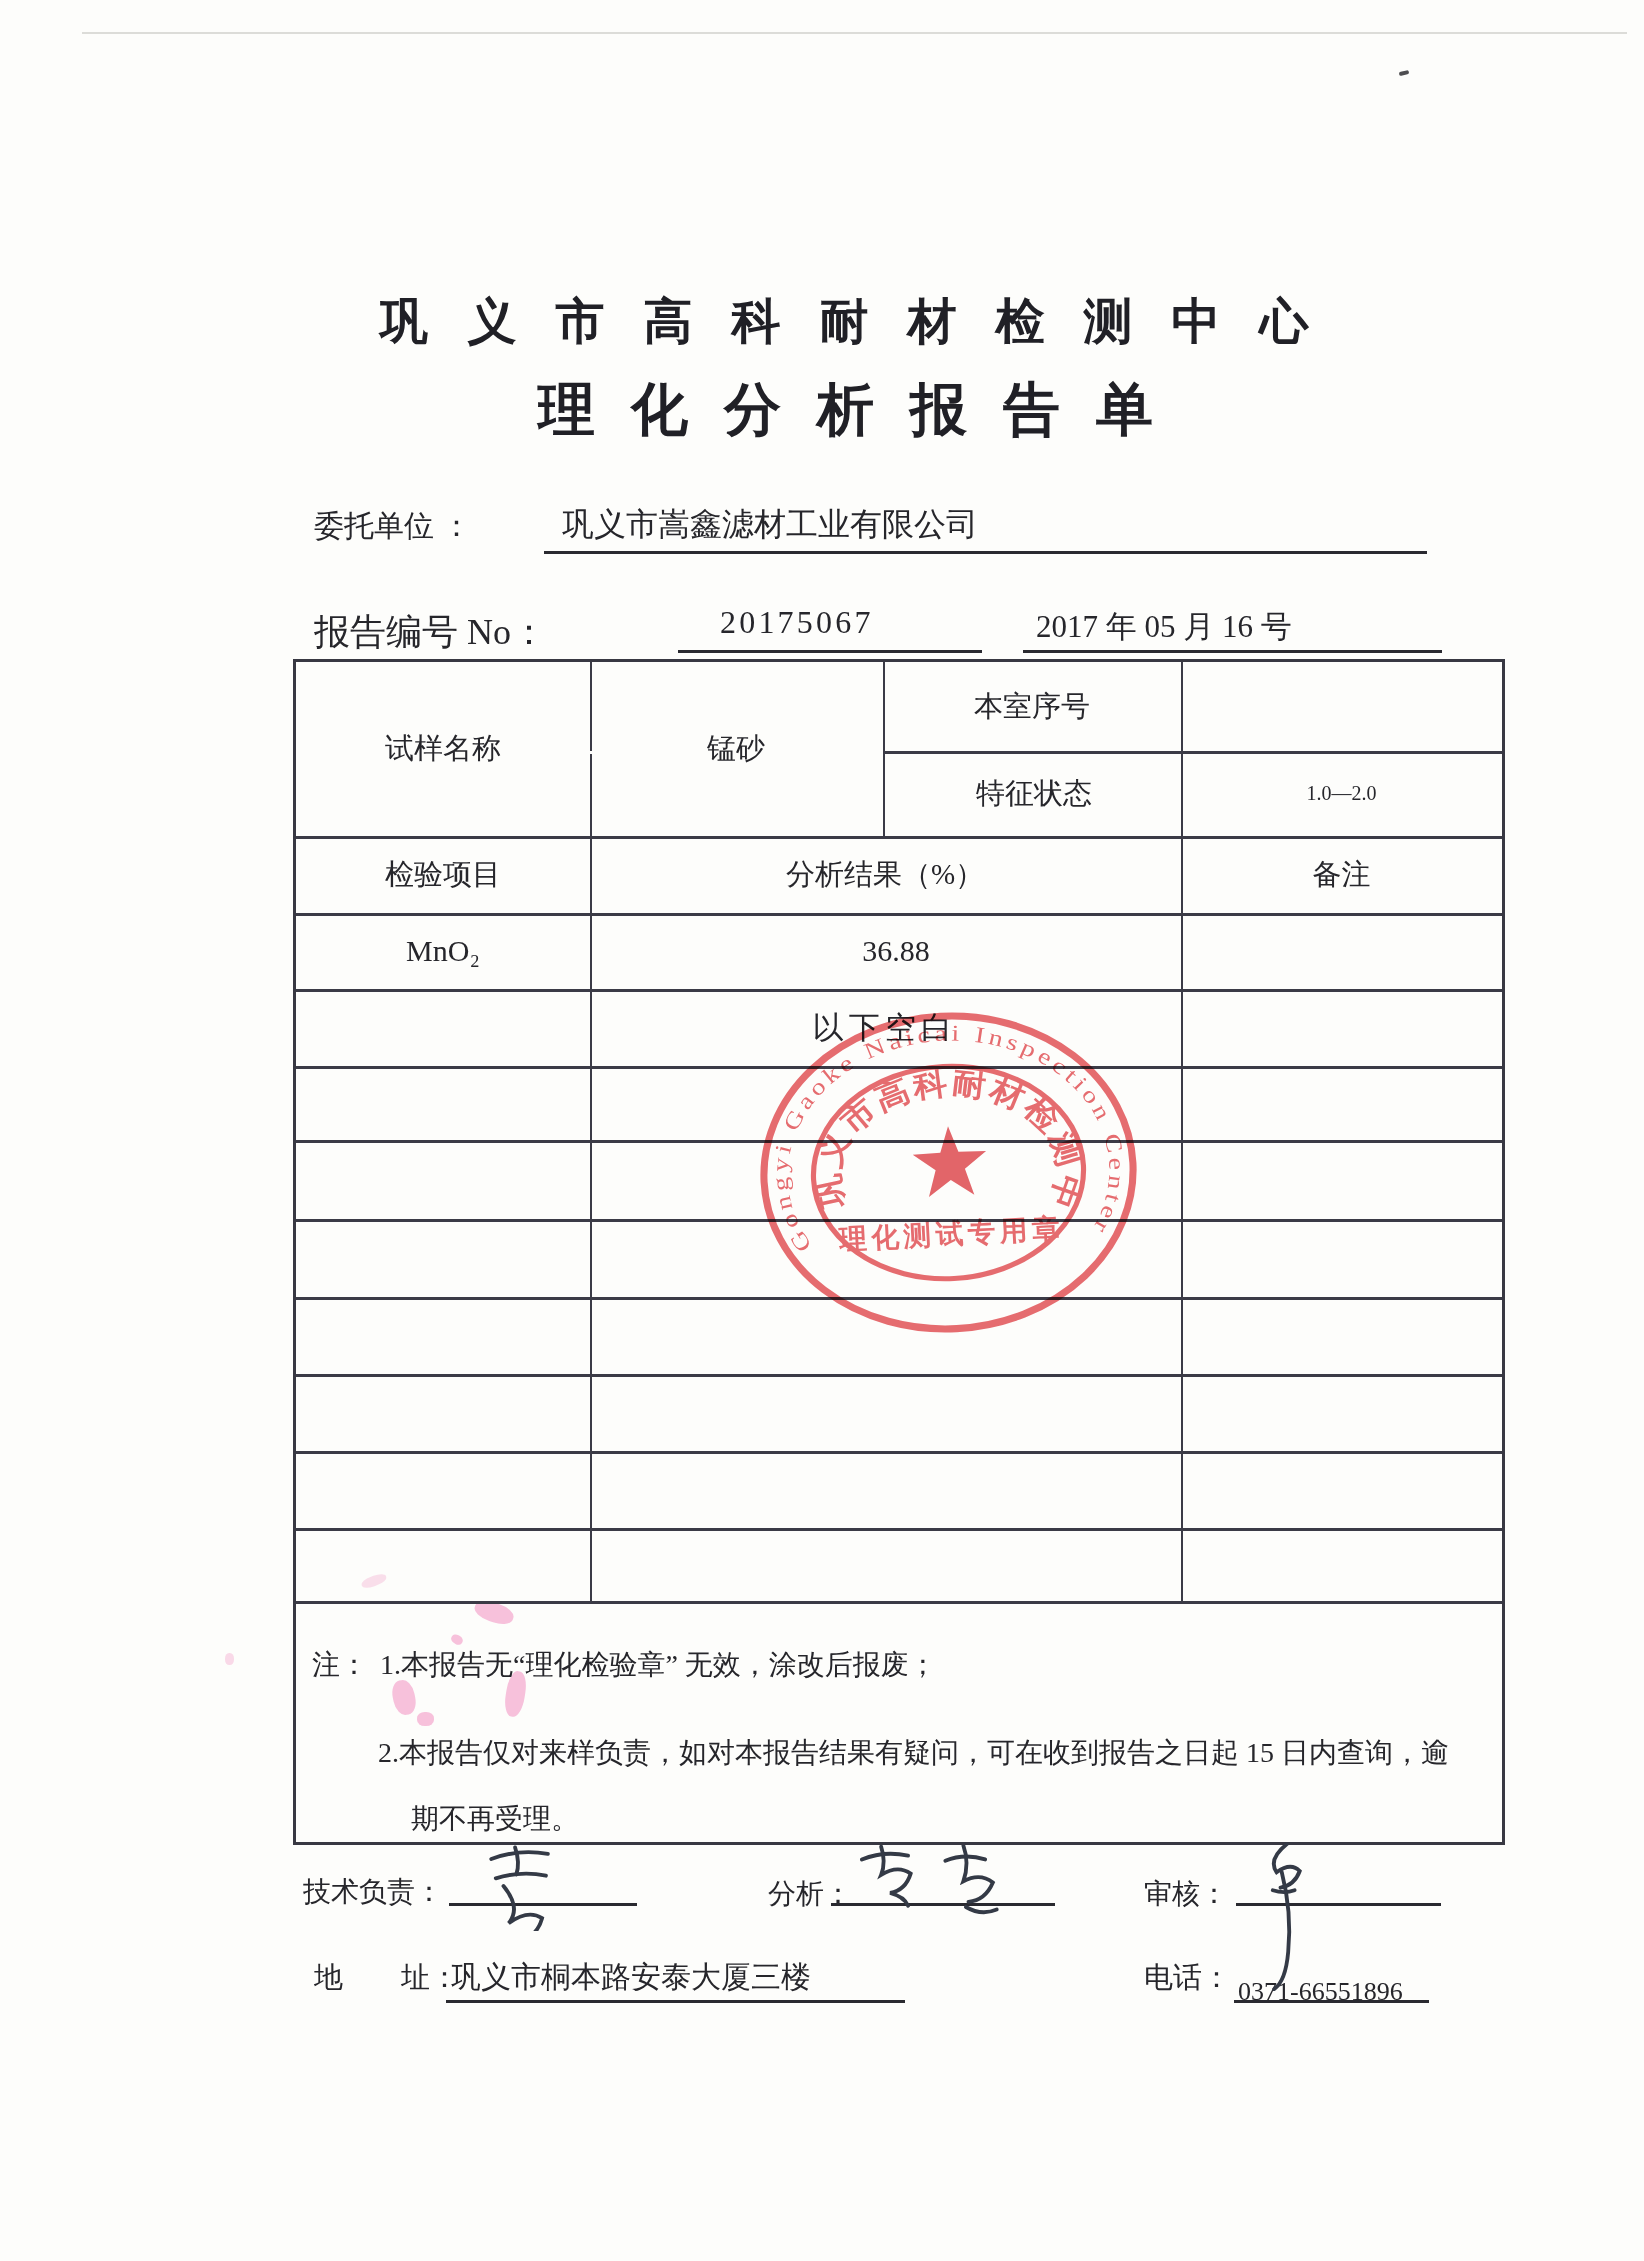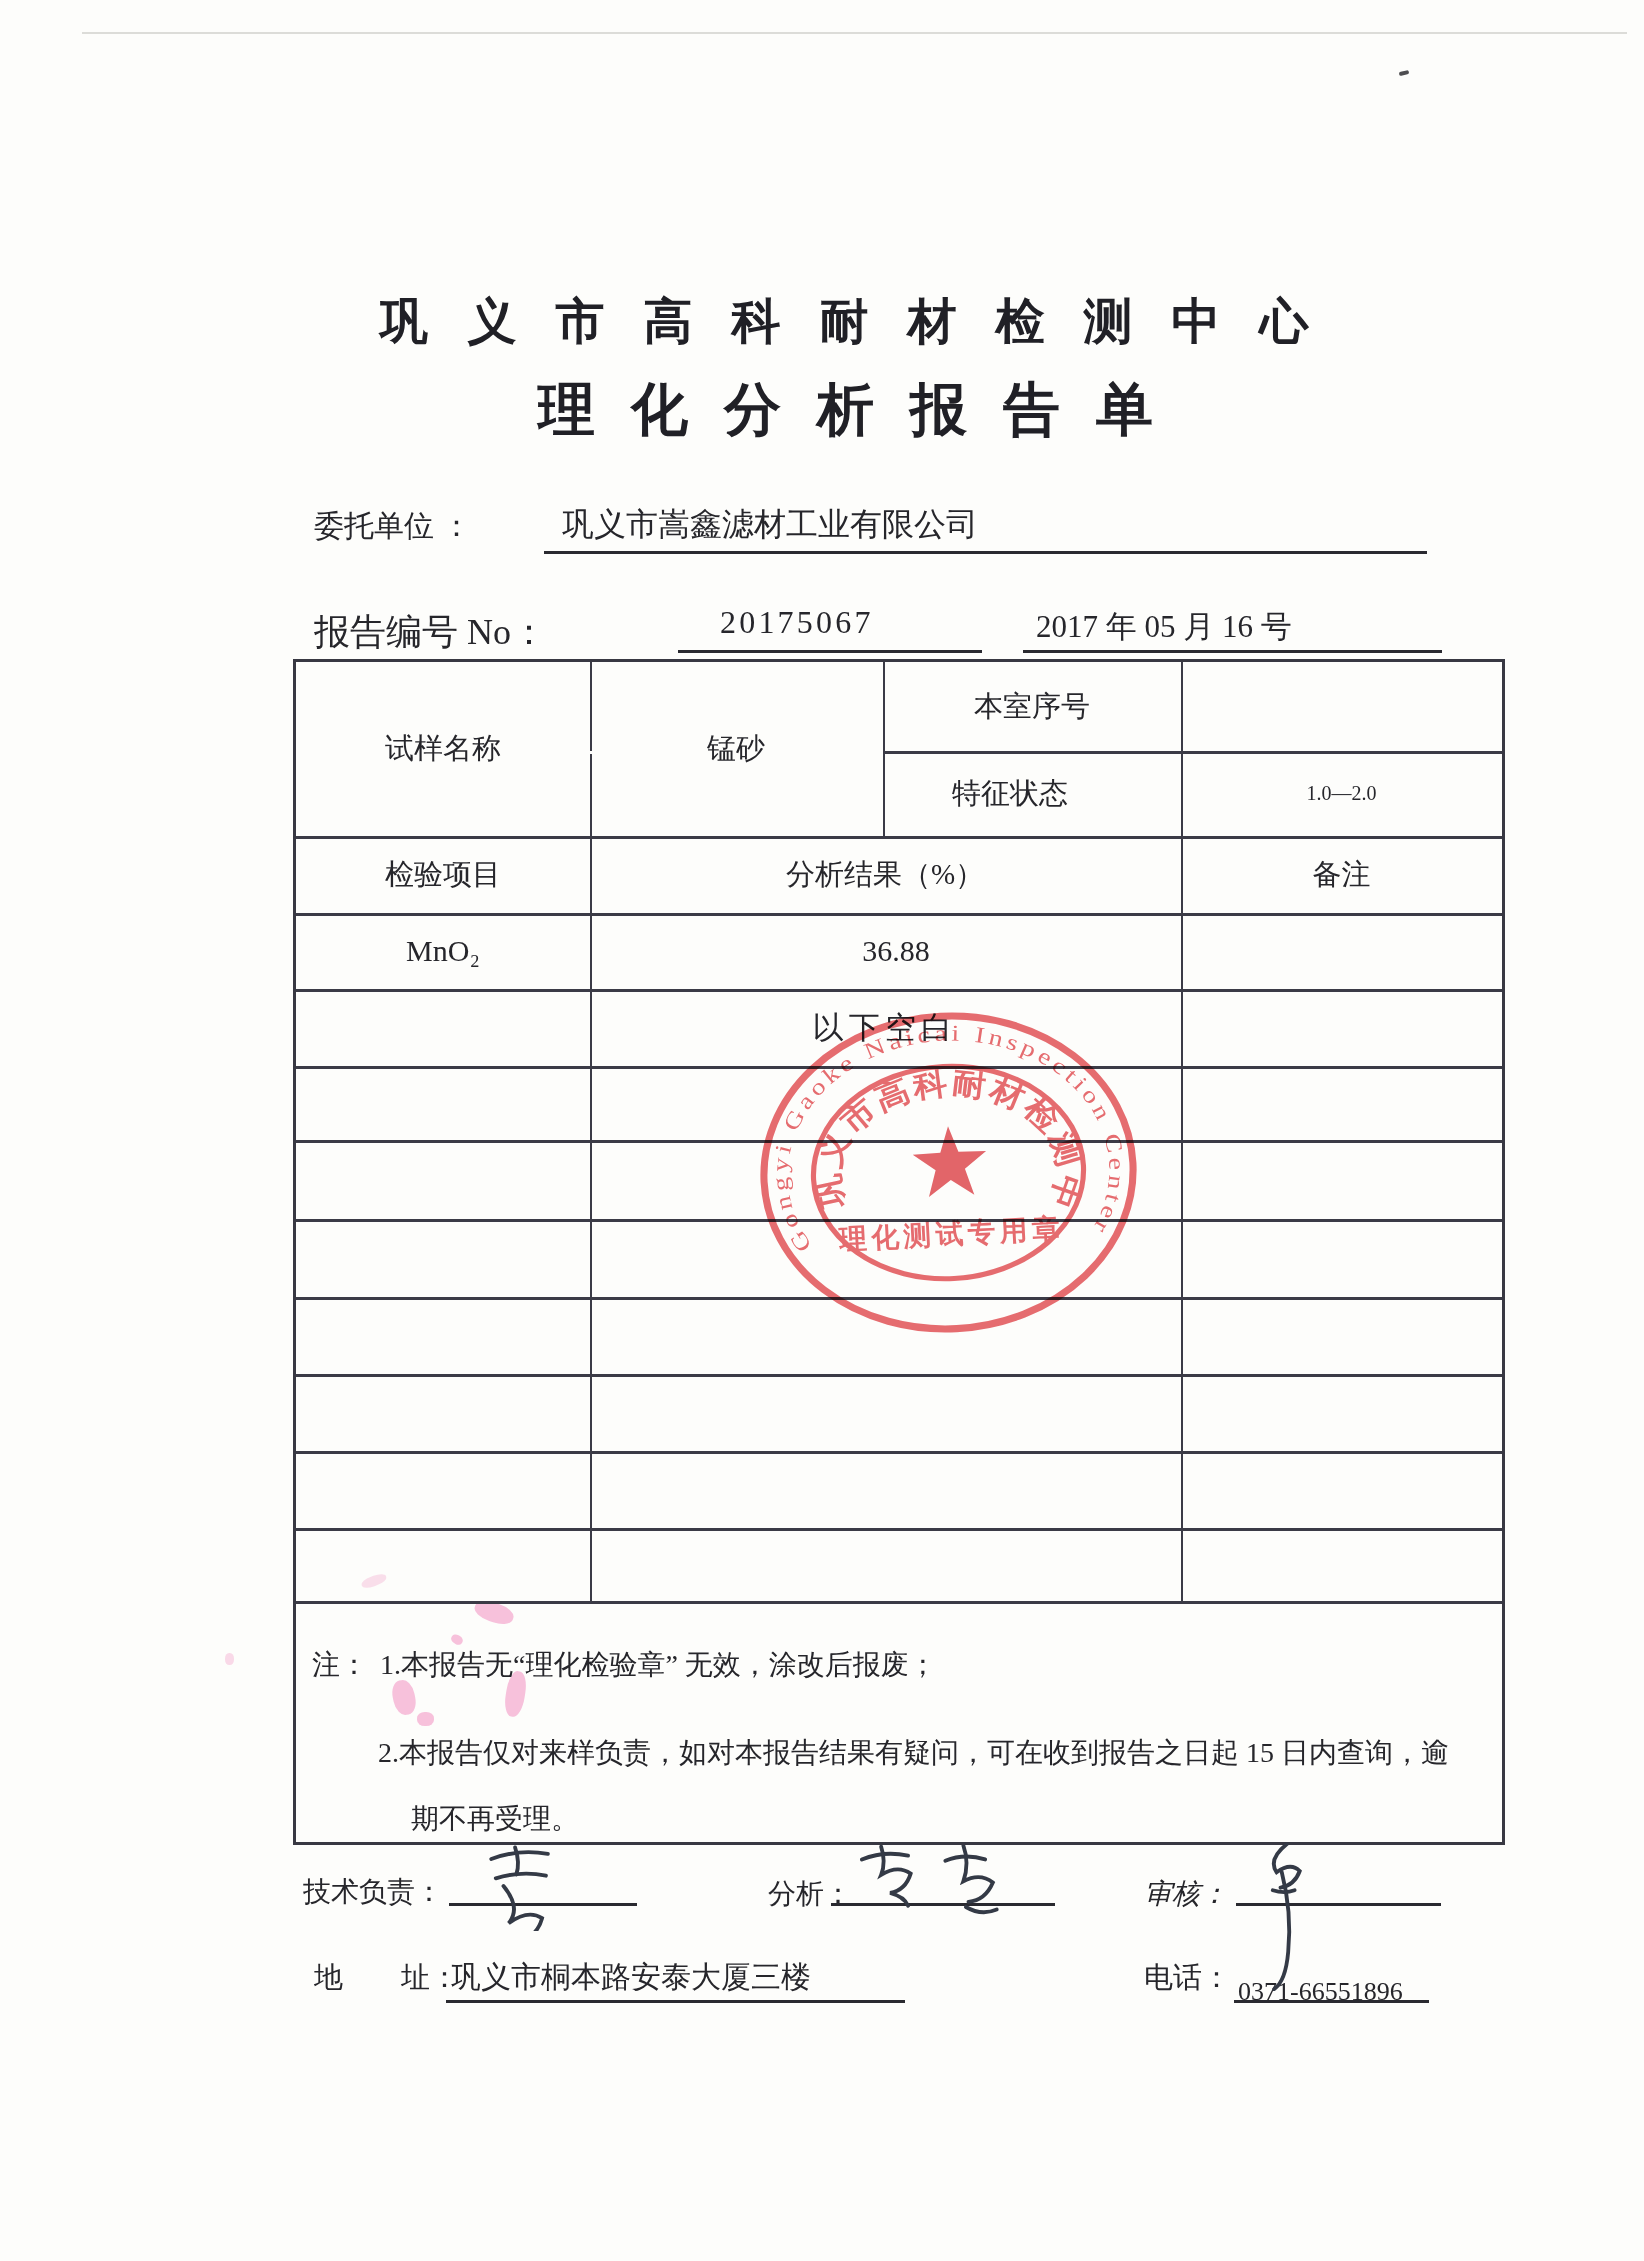--- a/index.html
+++ b/index.html
@@ -61,21 +61,21 @@
     <div class="vline" style="left:294px;height:942px;"></div>
     <div class="vline" style="left:587px;height:174px;"></div>
     <div class="vline" style="left:885px;height:942px;"></div>
 
     <div class="abs" style="left:0;top:89px;width:587px;height:2.6px;background:#fdfdfb;"></div>
 
     <div class="cell" style="left:0;top:0;width:294px;height:174px;">试样名称</div>
     <div class="cell" style="left:294px;top:0;width:292px;height:174px;">锰砂</div>
     <div class="cell" style="left:587px;top:0;width:298px;height:89px;">本室序号</div>
     <div class="cell" style="left:885px;top:0;width:321px;height:89px;"></div>
-    <div class="cell" style="left:565px;top:89px;width:298px;height:85px;">特征状态</div>
+    <div class="cell" style="left:589px;top:89px;width:298px;height:85px;">特征状态</div>
     <div class="cell" style="left:885px;top:89px;width:321px;height:85px;font-size:20px;">1.0—2.0</div>
 
     <div class="cell" style="left:0;top:174px;width:294px;height:77px;">检验项目</div>
     <div class="cell" style="left:294px;top:174px;width:590px;height:77px;">分析结果（%）</div>
     <div class="cell" style="left:885px;top:174px;width:321px;height:77px;">备注</div>
 
     <div class="cell" style="left:0;top:251px;width:294px;height:75px;font-size:30px;">MnO₂</div>
     <div class="cell" style="left:294px;top:251px;width:590px;height:75px;font-size:30px;margin-left:11px;">36.88</div>
     <div class="cell" style="left:885px;top:251px;width:321px;height:75px;"></div>
 
@@ -160,21 +160,21 @@
   <svg class="abs" style="left:849px;top:1836px;" width="167" height="97" viewBox="0 0 260 150">
     <g fill="none" stroke="#343a46" stroke-width="6" stroke-linecap="round">
       <path d="M20,36 q34,-14 72,-6"></path>
       <path d="M50,16 q8,24 0,44 q26,-16 46,-2 q-8,26 -32,30 q22,6 28,20"></path>
       <path d="M150,38 q30,-12 62,-2"></path>
       <path d="M178,14 q10,28 0,56 q26,-14 46,2 q-12,28 -38,30"></path>
       <path d="M182,110 q24,14 48,4"></path>
     </g>
   </svg>
 
-  <div class="sig-label" style="left:1144px;top:1875px;font-style:italic;">审核：</div>
+  <div class="sig-label" style="left:1144px;top:1875px;">审核：</div>
   <div class="underline" style="left:1236px;top:1903px;width:205px;"></div>
   <svg class="abs" style="left:1242px;top:1835px;z-index:3;" width="77" height="167" viewBox="0 0 120 260">
     <g fill="none" stroke="#343a46" stroke-width="6" stroke-linecap="round">
       <path d="M70,14 q-30,24 -16,44 q22,-16 36,-2 q-8,22 -30,26"></path>
       <path d="M62,58 q16,62 10,124 q-4,46 -22,58"></path>
       <path d="M48,86 q18,6 34,0"></path>
     </g>
   </svg>
 
   <div class="sig-label" style="left:314px;top:1958px;font-size:29px;">地　　址：</div>

